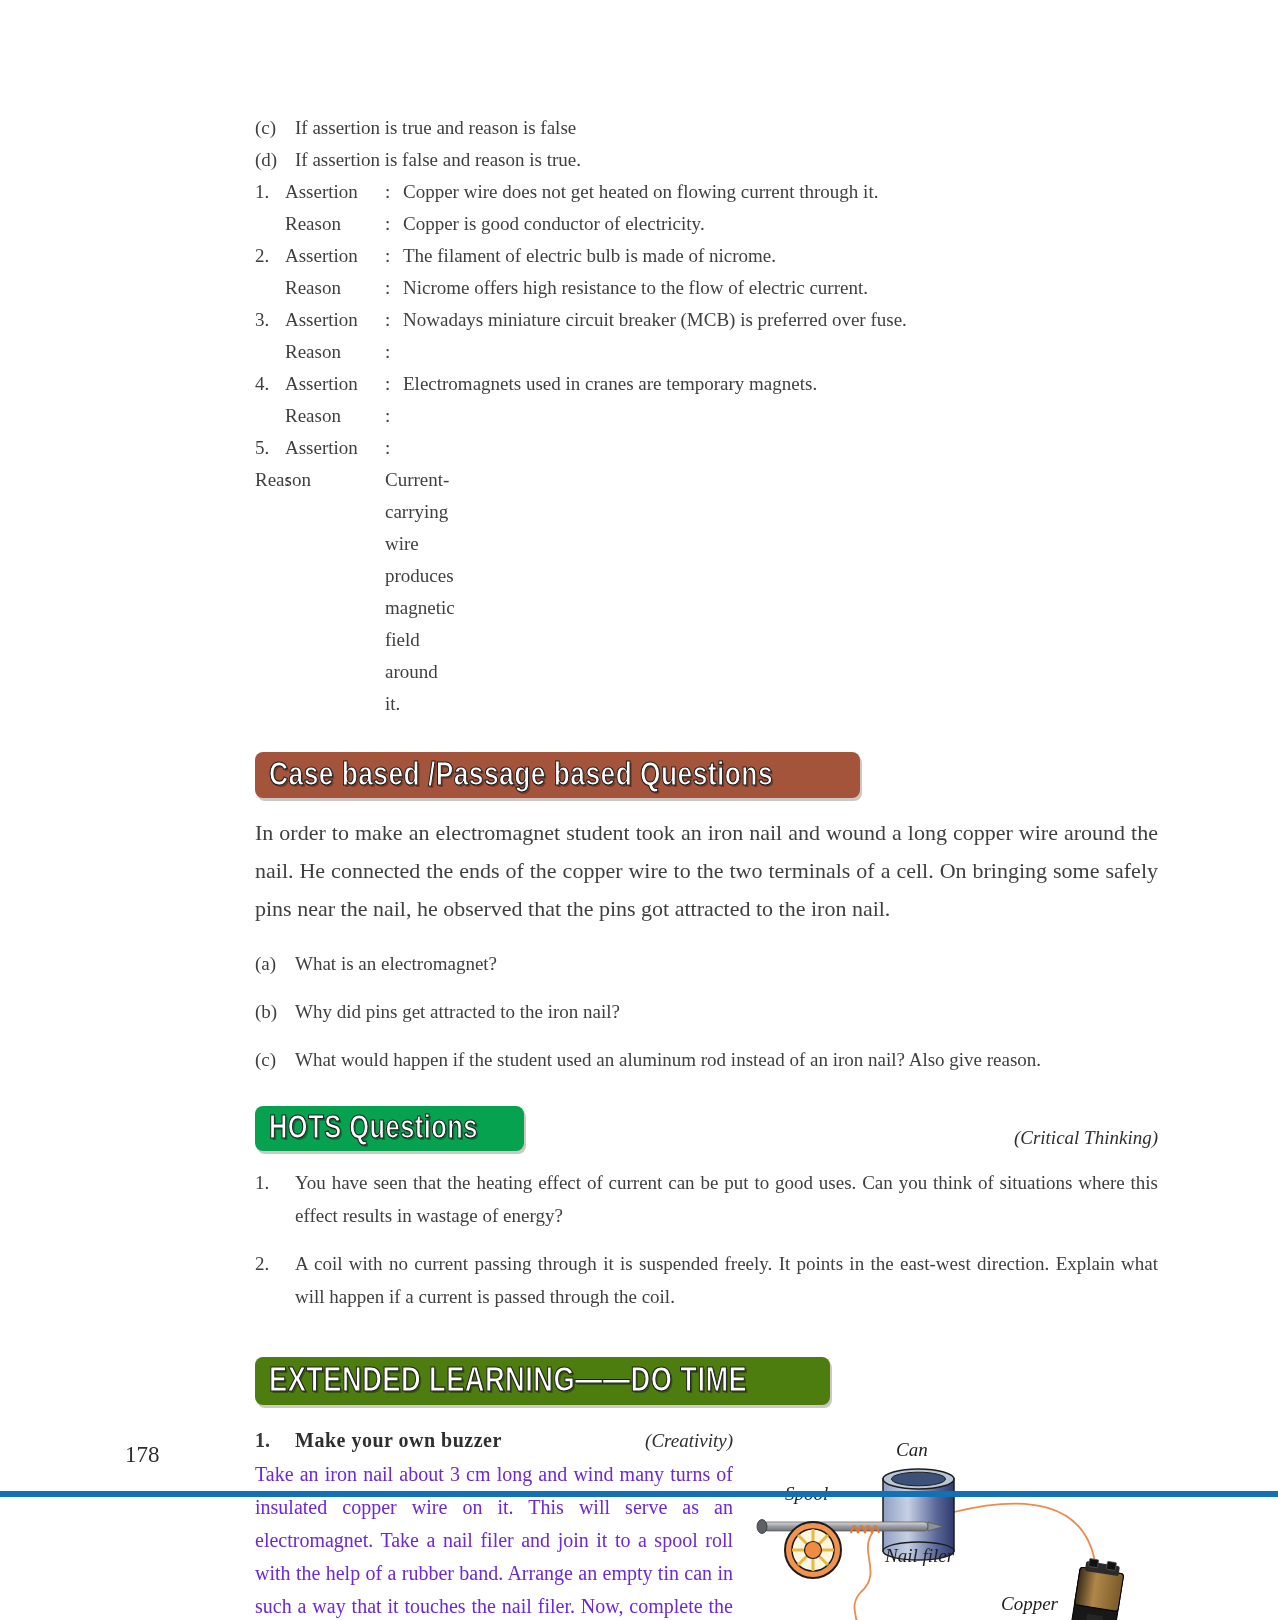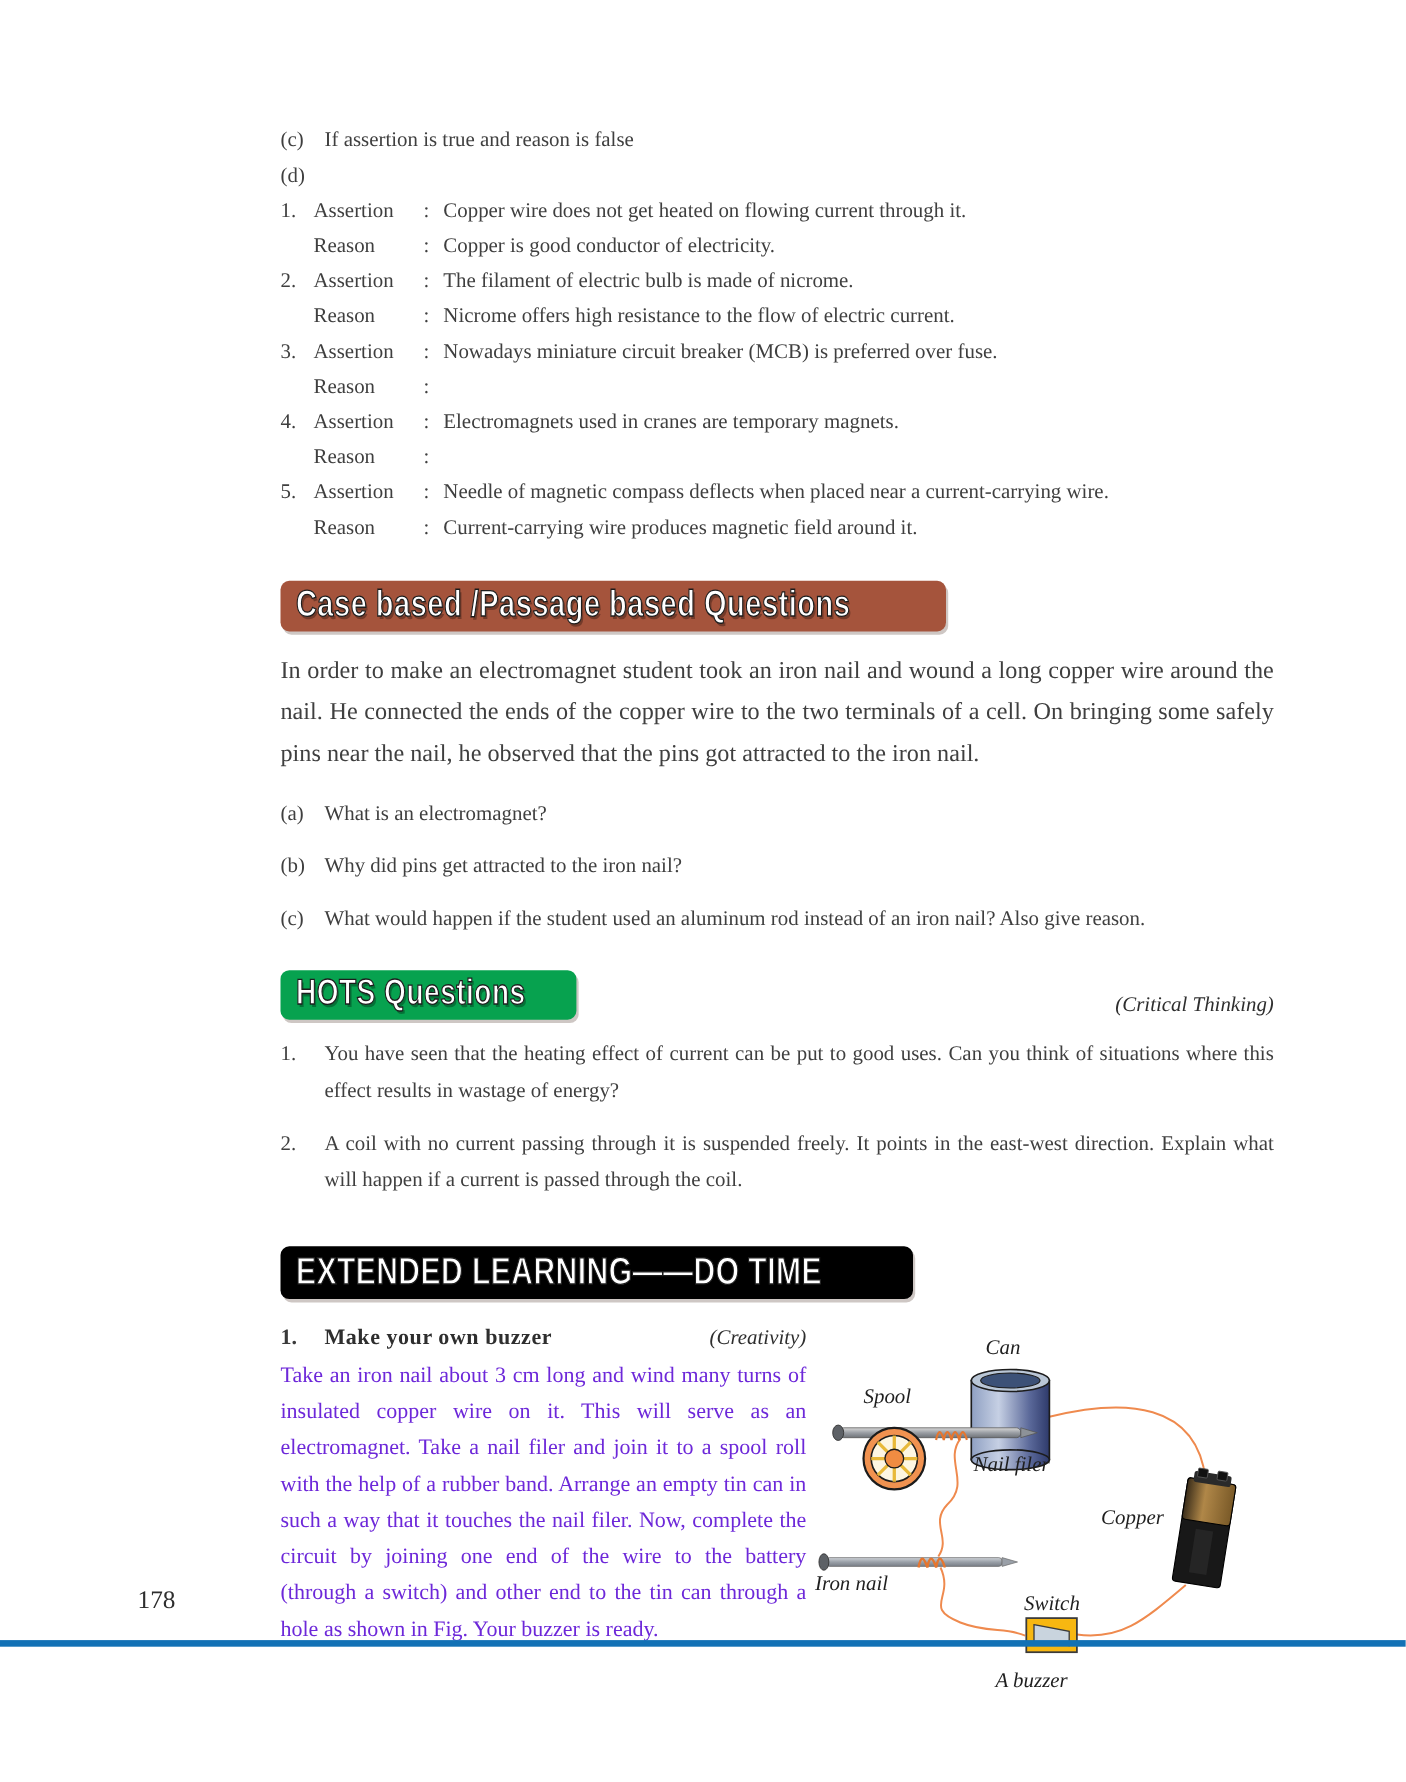--- a/index.html
+++ b/index.html
@@ -20,21 +20,21 @@
   .banner { display:inline-block; border-radius:8px; padding:5px 18px 7px 14px;
             box-shadow:2px 3px 0 rgba(60,30,20,0.25); }
   .banner-text { font-family:"Liberation Sans", sans-serif; font-weight:700; color:#ffffff;
                  display:inline-block; transform:scaleX(0.88) scaleY(1.12); transform-origin:left center;
                  -webkit-text-stroke:1.1px #1c1c1c; letter-spacing:0.5px;
                  text-shadow:2px 2px 0 rgba(0,0,0,0.30); white-space:nowrap; }
   .banner-case { background:#a5543c; margin-top:32px; }
   .banner-case .banner-text { font-size:30px; }
   .banner-hots { background:#07a24f; }
   .banner-hots .banner-text { font-size:29px; }
-  .banner-ext { background:#000000; margin-top:44px; }
+  .banner-ext { background:#4d7c0f; margin-top:44px; }
   .banner-ext .banner-text { font-size:31px; }
 
   .passage { margin-top:16px; font-size:22px; line-height:38px; text-align:justify; color:#3f3f3f; }
 
   .subq { display:flex; font-size:19px; line-height:24px; margin-top:24px; color:#3f3f3f; }
   .subq .opt-label { width:40px; flex:0 0 40px; }
 
   .hots-row { display:flex; align-items:flex-end; justify-content:space-between; margin-top:34px; }
   .hots-tag { font-style:italic; font-size:19px; color:#2e2e2e; padding-bottom:2px; }
 
@@ -64,20 +64,21 @@
 
 <div class="page">
   <div class="content">
 
     <div class="opt-line">
       <div class="opt-label">(c)</div>
       <div>If assertion is true and reason is false</div>
     </div>
     <div class="opt-line">
       <div class="opt-label">(d)</div>
+      <div>If assertion is false and reason is true.</div>
     </div>
 
     <div class="ar-item">
       <div>1.</div>
       <div>Assertion</div>
       <div>:</div>
       <div>Copper wire does not get heated on flowing current through it.</div>
       <div></div>
       <div>Reason</div>
       <div>:</div>
@@ -108,21 +109,20 @@
       <div>:</div>
       <div>Electromagnets used in cranes are temporary magnets.</div>
       <div></div>
       <div>Reason</div>
       <div>:</div>
     </div>
     <div class="ar-item">
       <div>5.</div>
       <div>Assertion</div>
       <div>:</div>
-      <div>Needle of magnetic compass deflects when placed near a current-carrying wire.</div>
       <div></div>
       <div>Reason</div>
       <div>:</div>
       <div>Current-carrying wire produces magnetic field around it.</div>
     </div>
 
     <div>
       <div class="banner banner-case">
         <span class="banner-text">Case based /Passage based Questions</span>
       </div>

